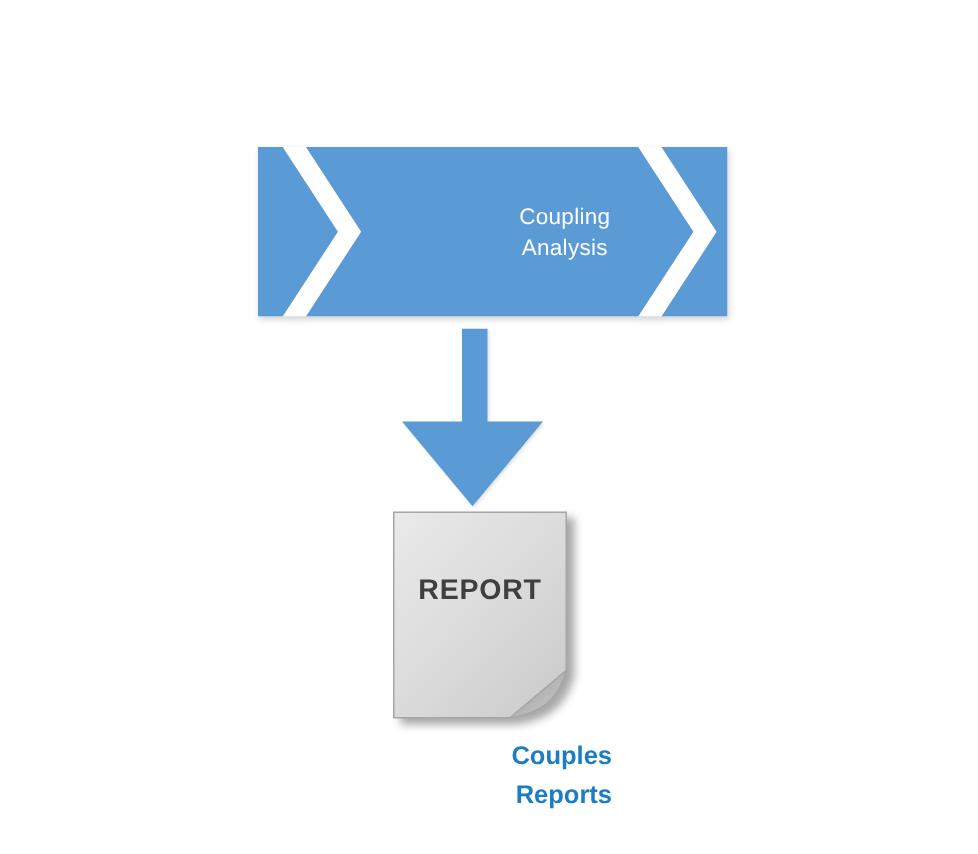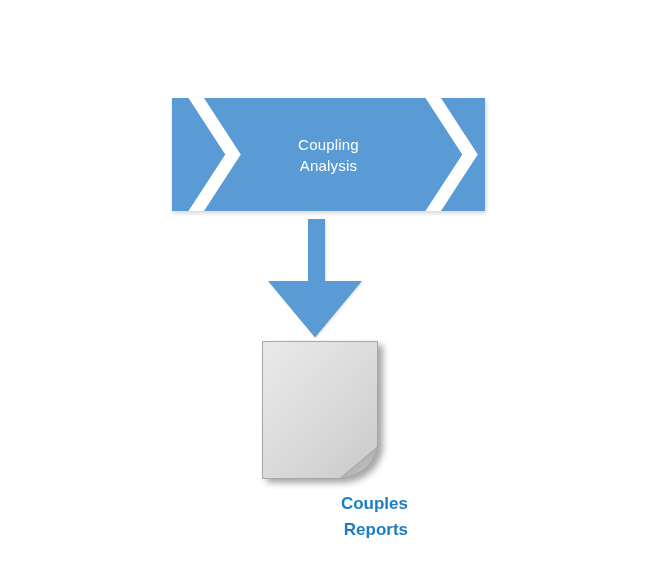--- a/index.html
+++ b/index.html
@@ -30,20 +30,21 @@
   }
   .fill-blue{fill:var(--accent-blue);}
   .chev{fill:none;stroke:#fff;stroke-width:13;}
   .banner-label{
     position:absolute;left:0;top:0;width:100%;height:100%;
     display:flex;align-items:center;justify-content:center;
     text-align:center;color:#fff;
     font-size:15px;line-height:21px;
     white-space:pre-line;
     letter-spacing:0.2px;
+    padding-left:48px;
   }
   
   .arrow-svg{
     position:absolute;left:268px;top:219px;width:94px;height:119px;
     filter:drop-shadow(1px 1px 1px rgba(0,0,0,0.12));
   }
   
   .doc{
     position:absolute;left:262px;top:341px;width:116px;height:138px;
   }
@@ -98,18 +99,19 @@
           <stop offset="1" stop-color="#CBCBCB"></stop>
         </linearGradient>
         <linearGradient id="flapGrad" x1="0" y1="0" x2="1" y2="1">
           <stop offset="0" stop-color="#979797"></stop>
           <stop offset="1" stop-color="#CFCFCF"></stop>
         </linearGradient>
       </defs>
       <path class="page" d="M0.5,0.5 H115.5 V106 L78,137.5 H0.5 Z"></path>
       <path class="flap" d="M115.5,106 L78,137.5 C98,134.5 110,126 115.5,106 Z"></path>
     </svg>
+    <div class="doc-label">REPORT</div>
   </div>
 
   <div class="caption">Couples
 Reports</div>
 
 </div>
 
 </body></html>

